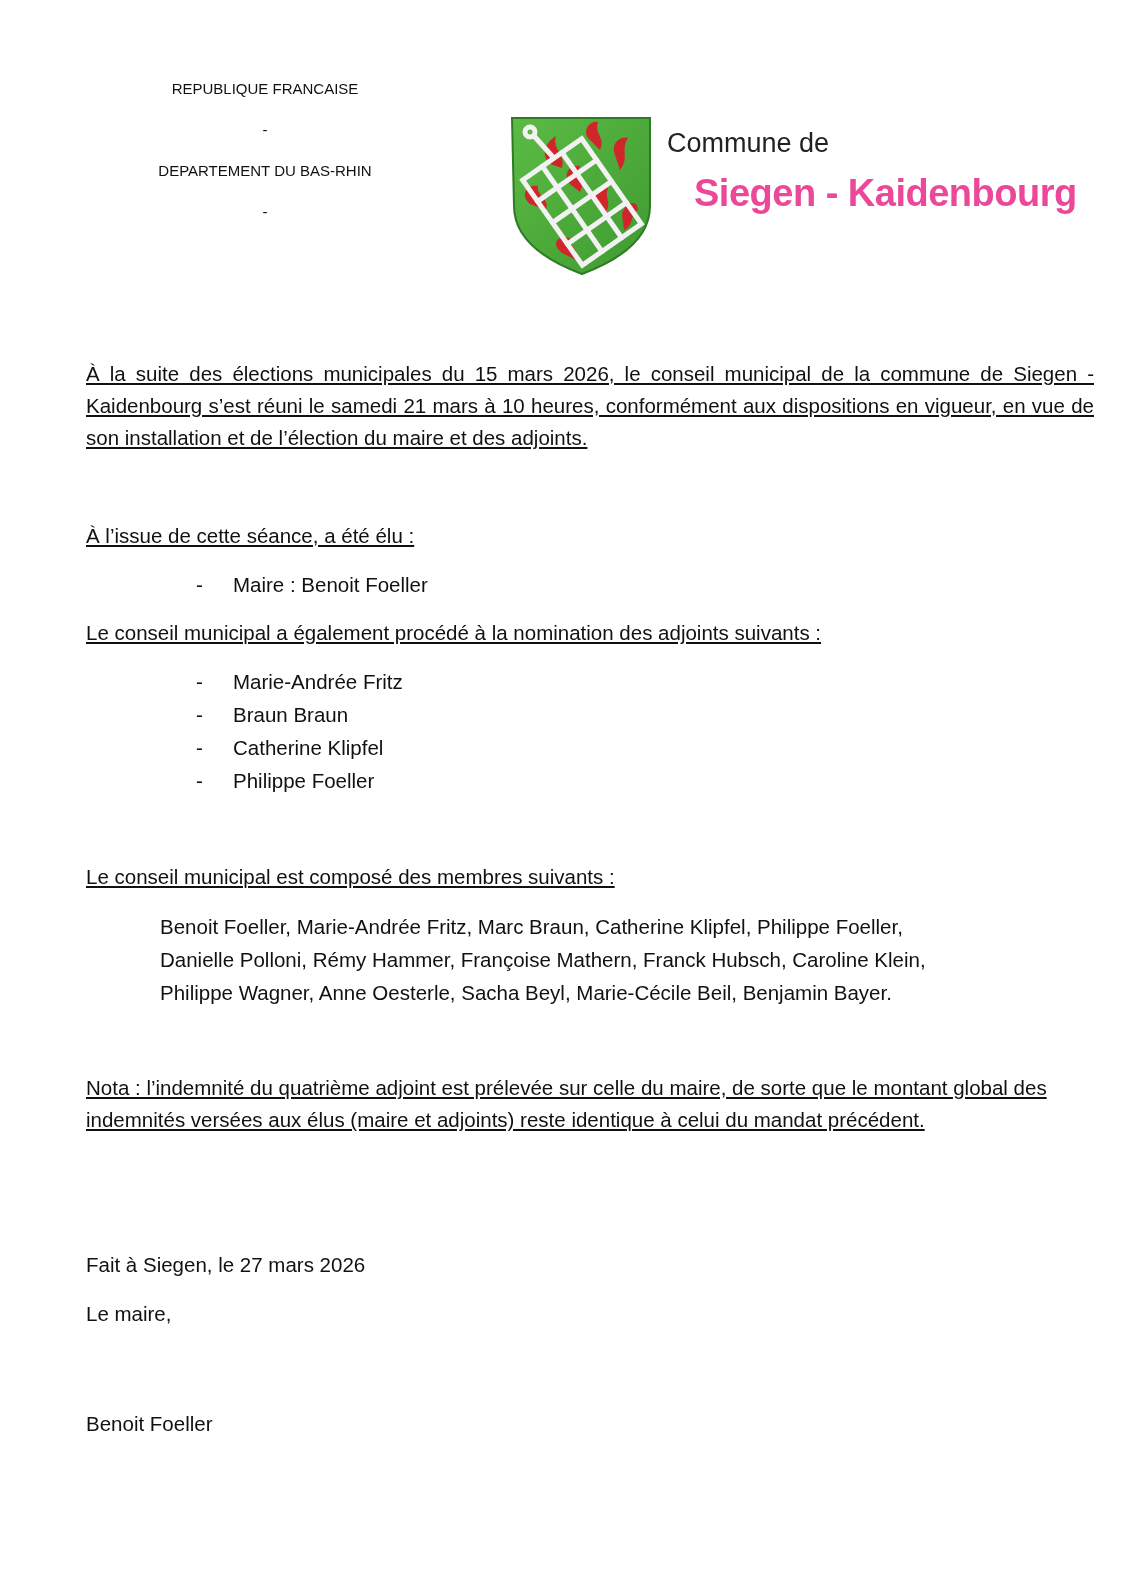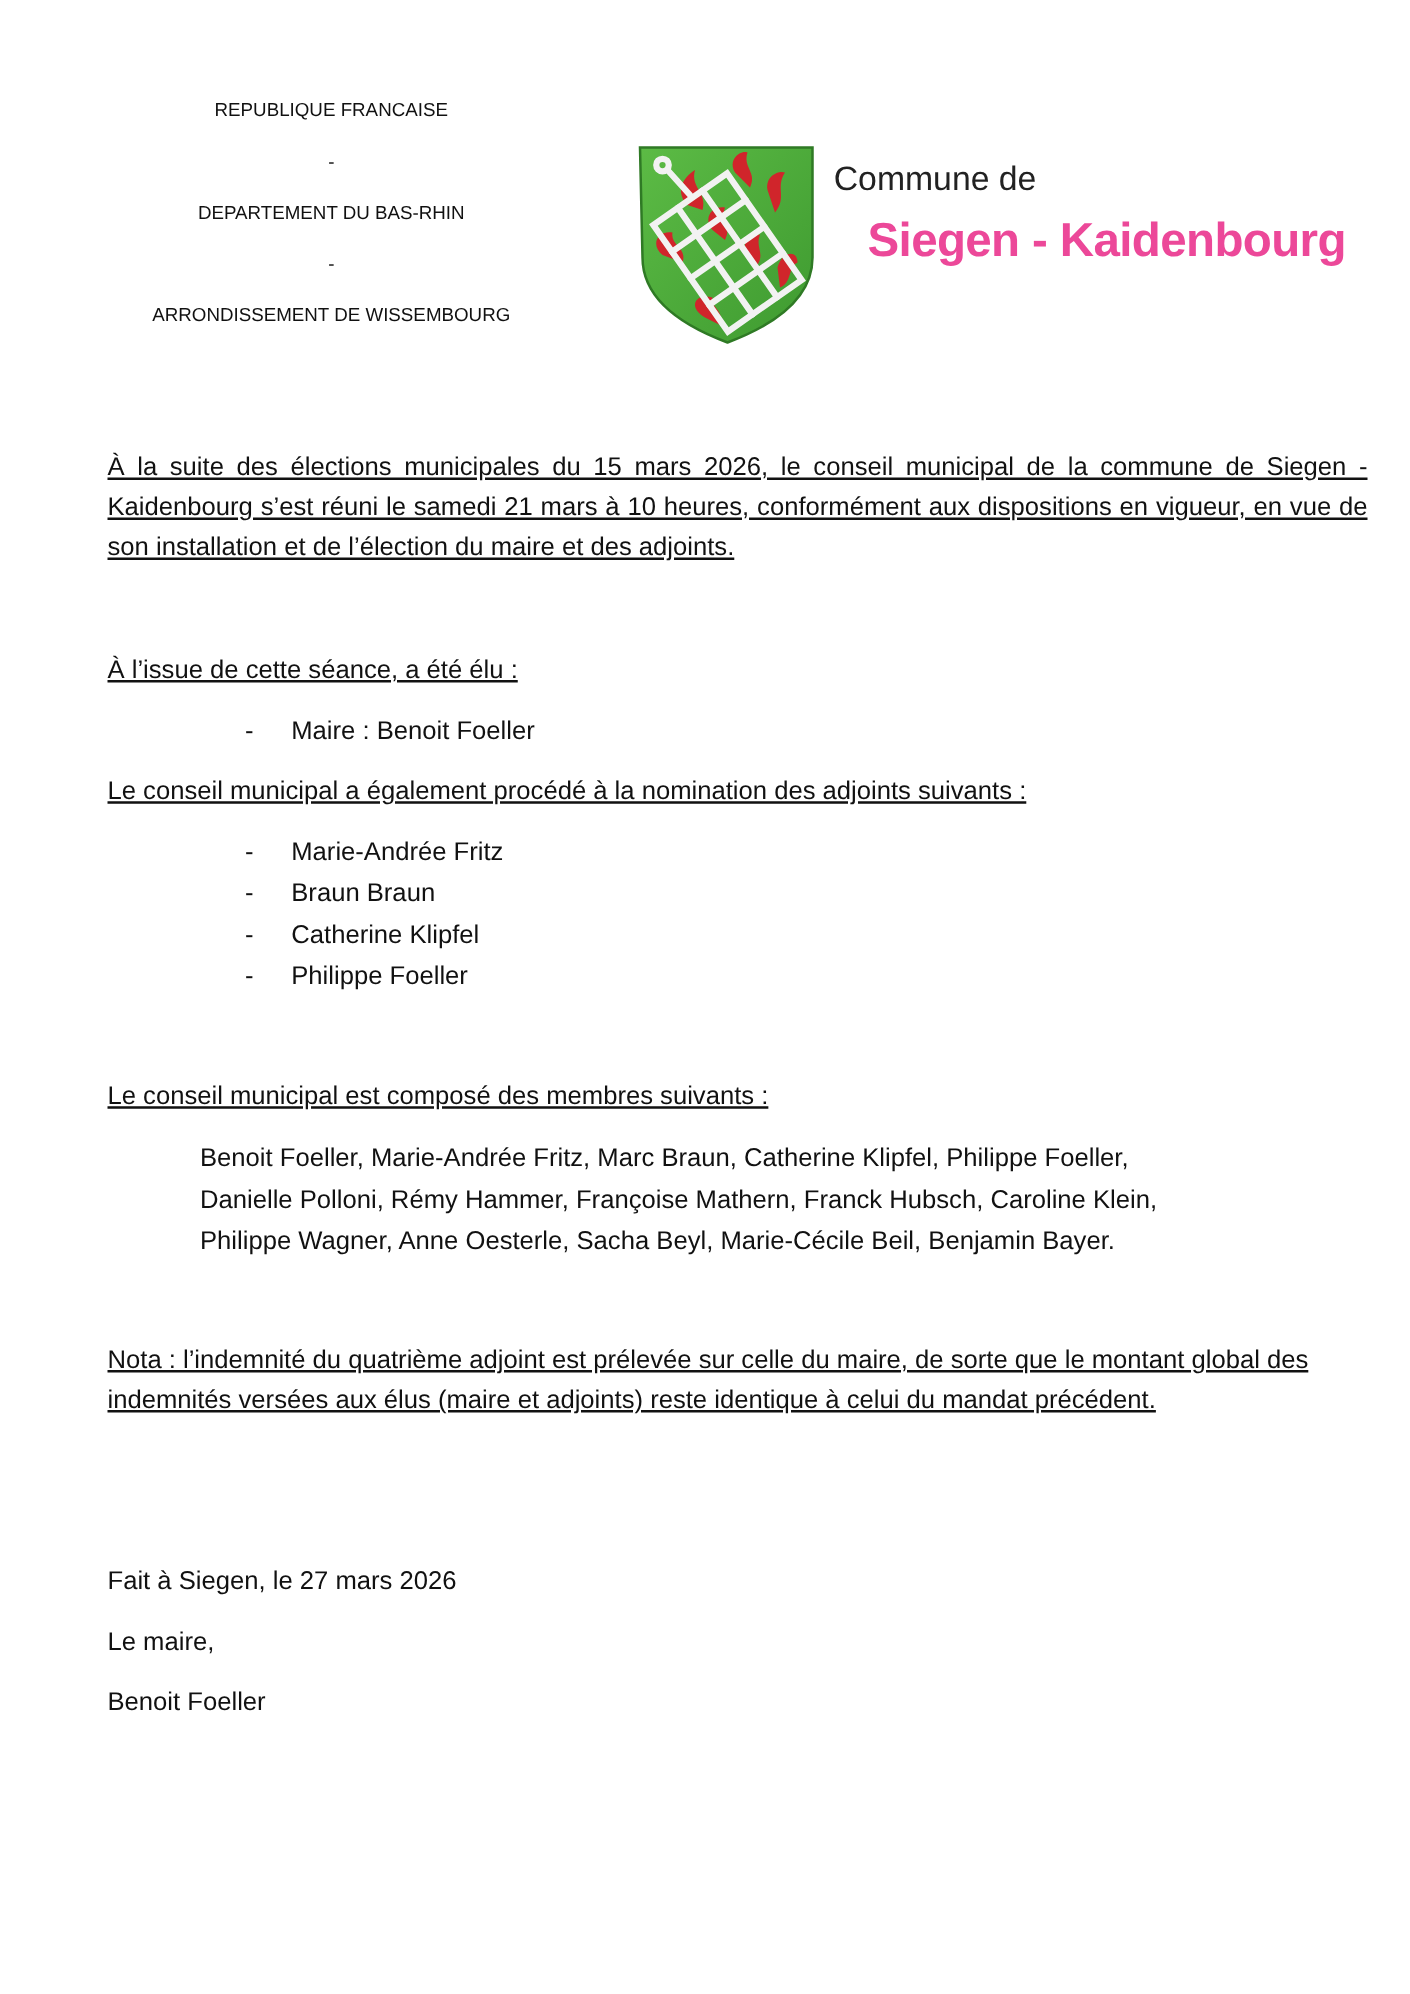--- a/index.html
+++ b/index.html
@@ -23,21 +23,20 @@
   .sig { position: absolute; left: 86px; font-size: 20.5px; }
 </style>
 </head>
 <body>
 
 <div class="hdr-left">
   <div>REPUBLIQUE FRANCAISE</div>
   <div>-</div>
   <div>DEPARTEMENT DU BAS-RHIN</div>
   <div>-</div>
-  <div>ARRONDISSEMENT DE WISSEMBOURG</div>
 </div>
 
 <div class="logo">
   <svg class="crest" viewBox="0 0 144 162">
     <defs>
       <linearGradient id="g" x1="0" y1="0" x2="1" y2="1">
         <stop offset="0" stop-color="#5cbb45"></stop>
         <stop offset="1" stop-color="#3e9a30"></stop>
       </linearGradient>
     </defs>
@@ -106,13 +105,13 @@
 <div class="members">
   <div>Benoit Foeller, Marie-Andrée Fritz, Marc Braun, Catherine Klipfel, Philippe Foeller,</div>
   <div>Danielle Polloni, Rémy Hammer, Françoise Mathern, Franck Hubsch, Caroline Klein,</div>
   <div>Philippe Wagner, Anne Oesterle, Sacha Beyl, Marie-Cécile Beil, Benjamin Bayer.</div>
 </div>
 
 <div class="body-text nota">Nota : l’indemnité du quatrième adjoint est prélevée sur celle du maire, de sorte que le montant global des indemnités versées aux élus (maire et adjoints) reste identique à celui du mandat précédent.</div>
 
 <div class="sig" style="top:1253px;">Fait à Siegen, le 27 mars 2026</div>
 <div class="sig" style="top:1302px;text-align:center;">Le maire,</div>
-<div class="sig" style="top:1350px;">Benoit Foeller</div>
+<div class="sig" style="top:1412px;">Benoit Foeller</div>
 
 </body></html>

